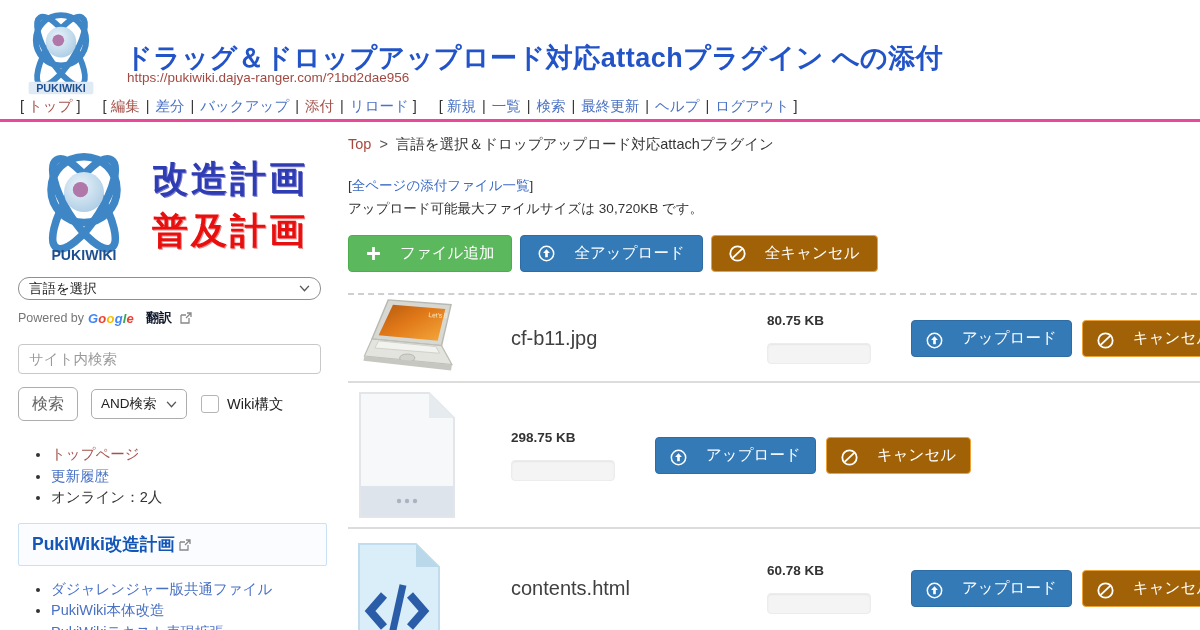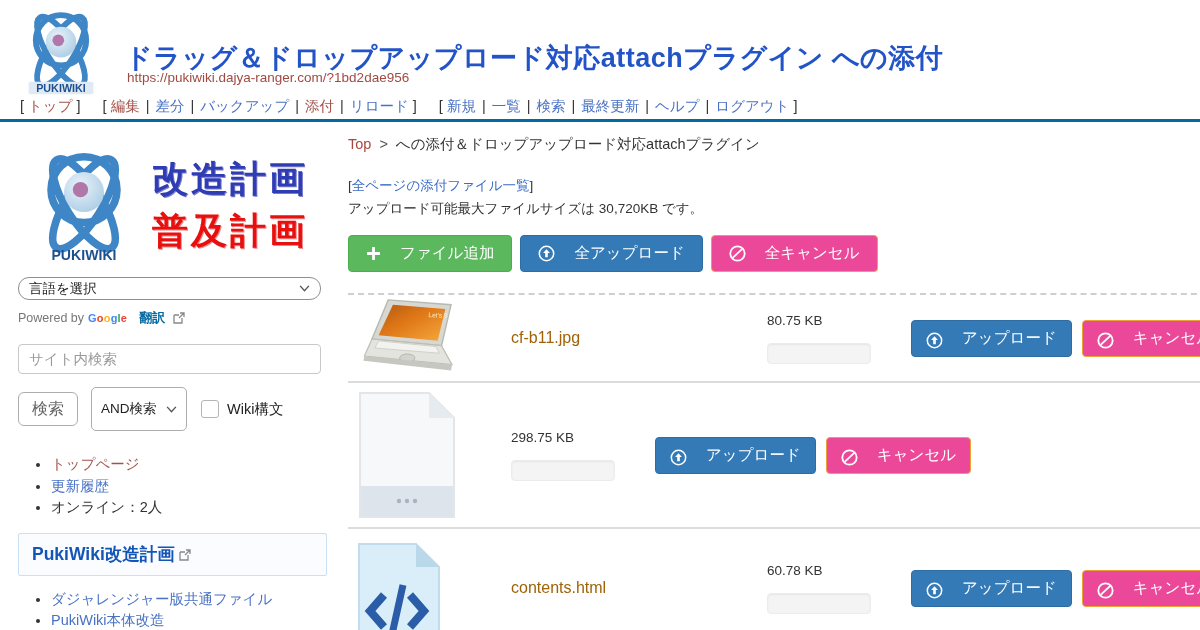--- a/index.html
+++ b/index.html
@@ -6,21 +6,21 @@
   html,body { width:1200px; height:630px; overflow:hidden; background:#fff;
     font-family:"Liberation Sans","DejaVu Sans",sans-serif; color:#333; }
 
   
   .header { position:relative; height:97px; }
   .logo-small { position:absolute; left:16px; top:6px; width:90px; height:92px; }
   .page-title { position:absolute; left:125px; top:40px; font-size:27px; font-weight:bold; color:#2354c7; letter-spacing:.5px; }
   .page-url { position:absolute; left:127px; top:70px; font-size:13.5px; color:#a24a42; text-decoration:none; }
 
   
-  .navbar { height:25px; padding-left:16px; font-size:14.5px; border-bottom:3px solid #0369a1; white-space:nowrap; }
+  .navbar { height:25px; padding-left:16px; font-size:14.5px; border-bottom:3px solid #ec4899; white-space:nowrap; }
   .navbar a { text-decoration:none; cursor:pointer; }
   .navbar .bkt { color:#333; margin:0 4px; }
   .navbar .sep { color:#333; margin:0 6px; }
   .navbar .gap { display:inline-block; width:14px; }
   a.red, .red { color:#a5524a; }
   a.blue, .blue { color:#4a72c4; }
 
   
   .content { display:flex; height:508px; }
   .sidebar { width:333px; padding-left:18px; flex:none; }
@@ -32,31 +32,31 @@
   .banner-text { display:flex; flex-direction:column; justify-content:center; margin-left:2px; }
   .banner-line1 { font-size:36px; font-weight:900; color:#2f3db5; letter-spacing:3px; line-height:52px; text-shadow:1px 1px 0 #7a7ac8; }
   .banner-line2 { font-size:36px; font-weight:900; color:#e8100e; letter-spacing:3px; line-height:52px; text-shadow:1px 1px 0 #e88; }
 
   .fake-select { display:flex; align-items:center; justify-content:space-between; background:#fff;
      border:1.5px solid #8f8f8f; cursor:pointer; color:#222; }
   .lang-select { margin-top:12px; width:303px; height:23px; border-radius:11px; padding:0 10px; font-size:13.5px; }
   .chev { width:11px; height:7px; }
 
   .powered { margin-top:9px; font-size:12.5px; color:#777; display:flex; align-items:center; gap:4px; }
-  .gword { font-weight:bold; font-size:11px; letter-spacing:.2px; }
-  .translate-label { color:#0369a1; font-weight:bold; font-size:13px;padding-left:8px; }
+  .gword { font-weight:bold; font-size:13px; letter-spacing:.2px;font-style:italic; }
+  .translate-label { color:#0f172a; font-weight:bold; font-size:13px;padding-left:8px; }
 
   .site-search { margin-top:17px; width:303px; height:30px; border:1px solid #c8c8c8; border-radius:4px;
      padding:0 10px; font-size:14.5px; font-family:inherit; color:#333; }
   .site-search::placeholder { color:#9a9a9a; }
 
   .search-row { margin-top:13px; display:flex; align-items:center; }
   .search-btn { width:60px; height:34px; background:#fff; border:1px solid #adadad; border-radius:6px;
      font-size:16px; color:#666; font-family:inherit; cursor:pointer; }
-  .mode-select { margin-left:13px; width:96px; height:44px; border-radius:5px; border:1px solid #adadad; padding:0 9px; font-size:13.5px; }
+  .mode-select { margin-left:13px; width:96px; height:30px; border-radius:5px; border:1px solid #adadad; padding:0 9px; font-size:13.5px; }
   .wiki-check { margin-left:14px; width:18px; height:18px; border:1px solid #b5b5b5; border-radius:3px; background:#fff; cursor:pointer; }
   .wiki-label { margin-left:8px; font-size:14.5px; color:#222; }
 
   ul.side-list { margin-top:23px; padding-left:33px; font-size:14.5px; line-height:20.5px; }
   ul.side-list li { margin-bottom:1px; }
   ul.side-list a { text-decoration:none; cursor:pointer; }
   ul.side-list .plain { color:#333; }
 
   .project-box { margin-top:15px; width:309px; padding:8px 13px 9px; background:#fafcff;
      border:1px solid #c9e0f5; border-radius:2px; }
@@ -70,30 +70,30 @@
   .attach-list-line { margin-top:23px; font-size:13.5px; }
   .attach-list-line a { color:#3b6bc6; text-decoration:none; }
   .max-size { margin-top:5px; font-size:13.5px; color:#333; }
 
   .actions { margin-top:17px; display:flex; gap:8px; }
   .btn { display:inline-flex; align-items:center; gap:19px; height:37px; padding:0 17px; border-radius:4px;
      color:#fff; font-size:15.5px; font-family:inherit; border:1px solid transparent; cursor:pointer; white-space:nowrap; }
   .btn svg { flex:none; }
   .btn-green { background:#5cb85c; border-color:#4cae4c; }
   .btn-blue { background:#337ab7; border-color:#2e6da4; }
-  .btn-orange { background:#ec4899; border-color:#eea236; }
+  .btn-orange { background:#a16207; border-color:#eea236; }
 
   .rows { margin-top:21px; border-top:2px dashed #cfcfcf; }
   .file-row { display:flex; align-items:center; border-bottom:2px solid #dcdcdc; }
   .row-1 { height:88px; }
   .row-2 { height:146px; }
   .row-3 { height:120px; }
   .cell-icon { width:163px; padding-left:10px; display:flex; align-items:center; }
-  .cell-name { width:256px; font-size:16px; color:#a16207; }
-  .cell-size { width:130px; display:flex; flex-direction:column; gap:15px; }
+  .cell-name { width:256px; font-size:20px; color:#404040; }
+  .cell-size { width:130px; display:flex; flex-direction:column; gap:15px;font-weight:bold; }
   .size-text { font-size:13.5px; color:#333; }
   .progress { width:104px; height:21px; background:#f4f4f4; border:1px solid #ececec; border-radius:4px;
      box-shadow:inset 0 1px 2px rgba(0,0,0,.06); }
   .cell-buttons { display:flex; gap:10px; margin-left:14px; }
   .btn-row { height:37px; padding:7px 14px;align-items:flex-end; }
 </style>
 </head>
 <body>
 
 <svg width="0" height="0" style="position:absolute">
@@ -199,21 +199,21 @@
       <li><a class="blue">ダジャレンジャー版共通ファイル</a></li>
       <li><a class="blue">PukiWiki本体改造</a></li>
       <li><a class="blue">PukiWikiテキスト表現拡張</a></li>
 
     </ul>
   </div>
 
   <div class="main">
 
     <div class="breadcrumb">
-      <a>Top</a><span class="bsep">&gt;</span><span>への添付＆ドロップアップロード対応attachプラグイン</span>
+      <a>Top</a><span class="bsep">&gt;</span><span>言語を選択＆ドロップアップロード対応attachプラグイン</span>
     </div>
 
     <div class="attach-list-line">
       <span>[</span><a>全ページの添付ファイル一覧</a><span>]</span>
     </div>
     <div class="max-size">アップロード可能最大ファイルサイズは 30,720KB です。</div>
 
     <div class="actions">
       <button class="btn btn-green">
         <svg width="15" height="15" viewBox="0 0 14 14">

